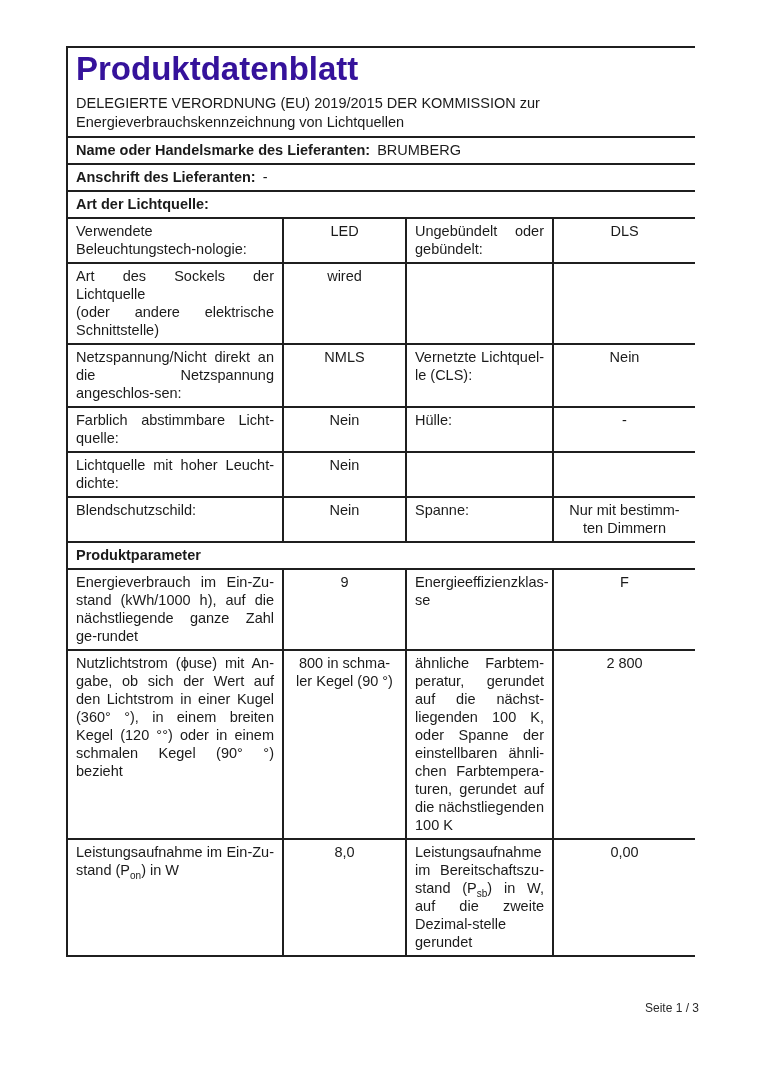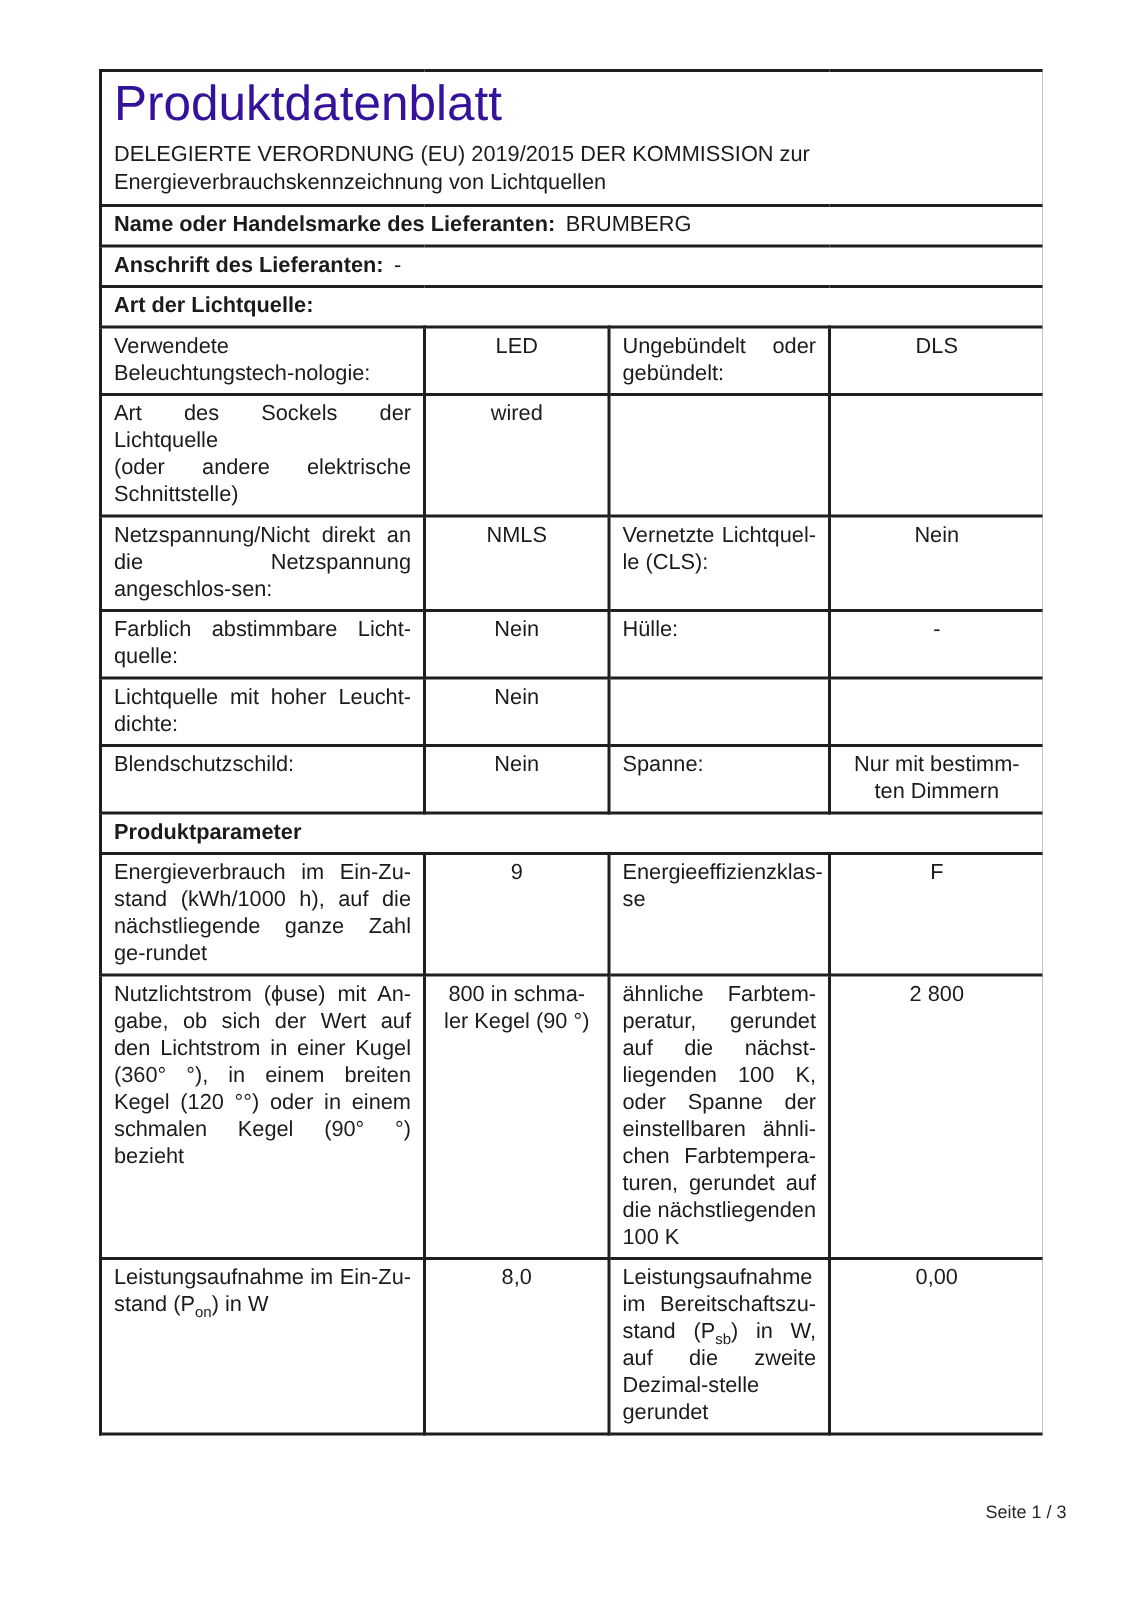--- a/index.html
+++ b/index.html
@@ -6,39 +6,39 @@
   body{background:#ffffff;font-family:"Liberation Sans",sans-serif;color:#1b1b1b;position:relative;}
 
   .sheet{position:absolute;left:66px;top:46px;width:629px;height:956px;overflow:hidden;}
 
   table.ds{border-collapse:collapse;width:629px;table-layout:fixed;}
   table.ds td{border:2px solid #1f1f1f;vertical-align:top;padding:3px 8px 4px 8px;
               font-size:14.5px;line-height:18px;}
 
   
   td.titlecell{padding:6px 10px 4px 9px;}
-  .doc-title{margin:0 0 7px 0;font-size:33px;line-height:36px;font-weight:normal;color:#35129b;letter-spacing:0px;}
+  .doc-title{margin:0 0 7px 0;font-size:33px;line-height:36px;font-weight:bold;color:#35129b;letter-spacing:0px;}
   .doc-subtitle{margin:0;font-size:14.5px;line-height:19px;white-space:pre-line;}
 
   
   td.kv{padding:5px 8px 4px 8px;}
   .kv .lbl{font-weight:bold;}
   .kv .val{margin-left:7px;font-weight:normal;}
 
   
   td.p{text-align:justify;white-space:pre-line;}
   td.v{text-align:center;}
 
   
   td.section{font-weight:bold;padding:1px 4px;}
   td.colhead{padding:2px 8px;}
 
   sub{font-size:10px;line-height:0;}
 
-  .page-footer{position:absolute;left:82px;top:1001px;width:629px;text-align:right;
+  .page-footer{position:absolute;left:70px;top:1001px;width:629px;text-align:right;
                font-size:12px;color:#2a2a2a;}
 </style>
 </head>
 <body>
 
 <div class="sheet">
   <table class="ds">
     <colgroup>
         <col style="width:216px">
         <col style="width:123px">

